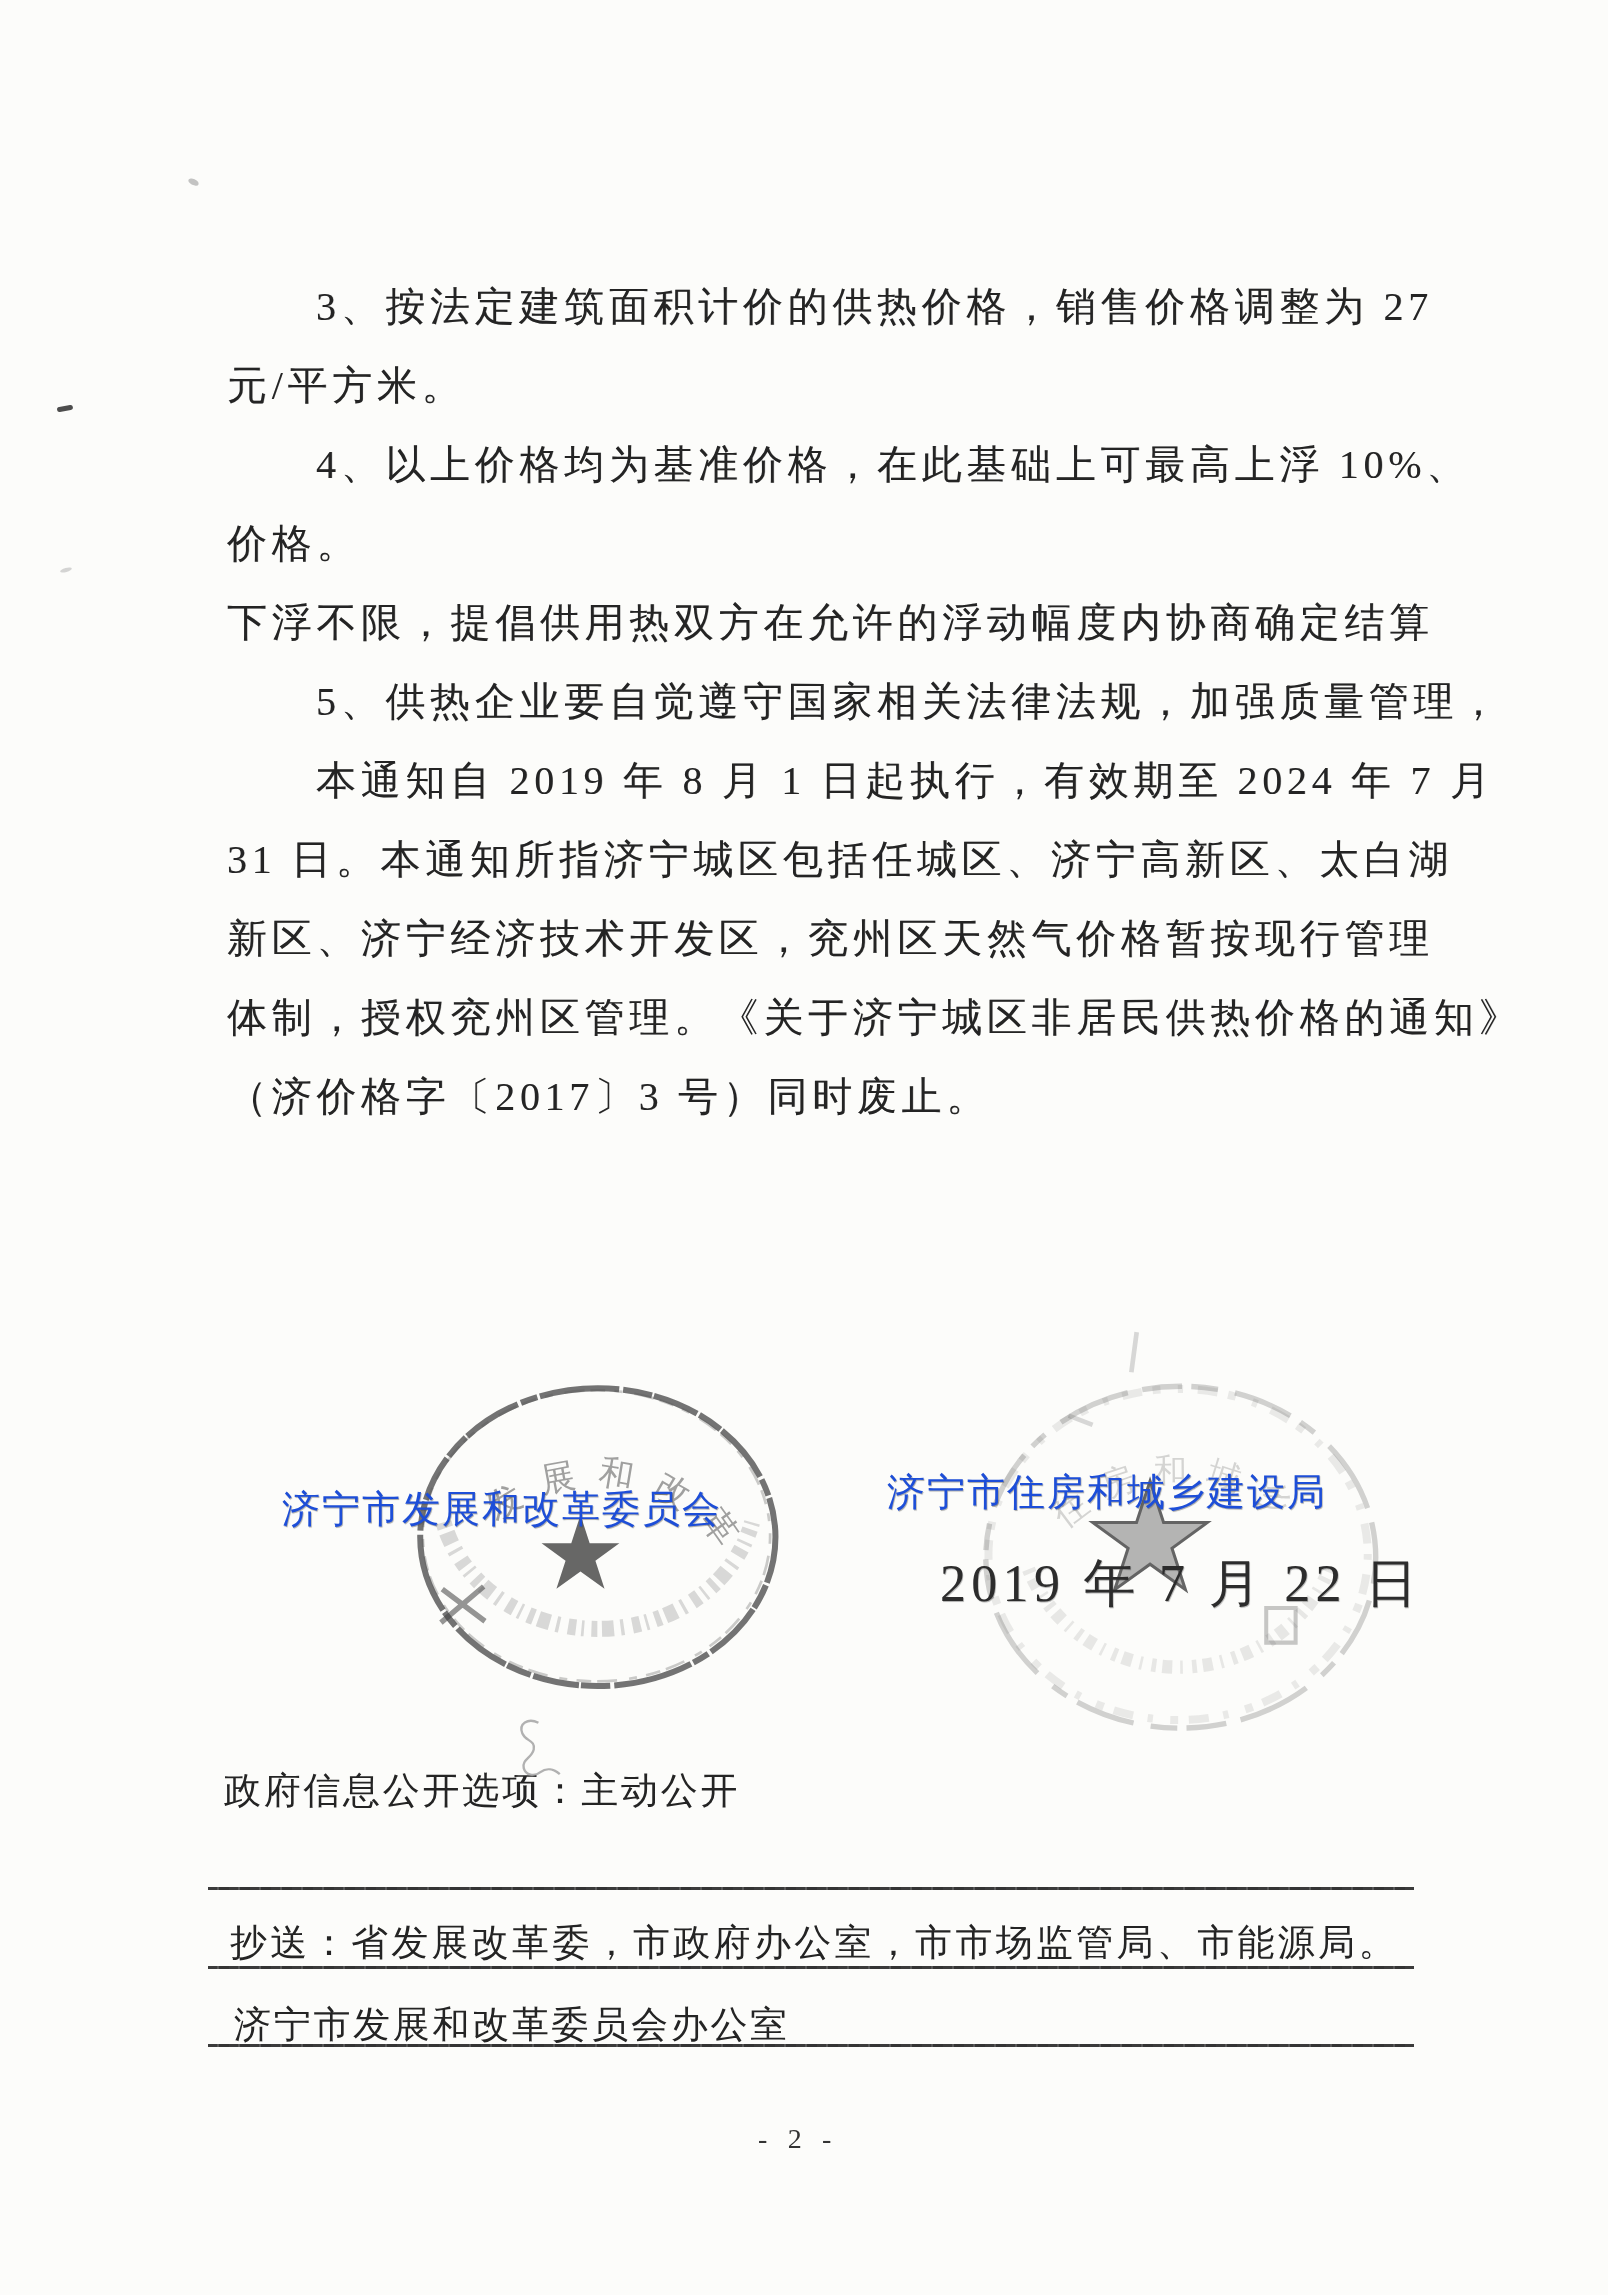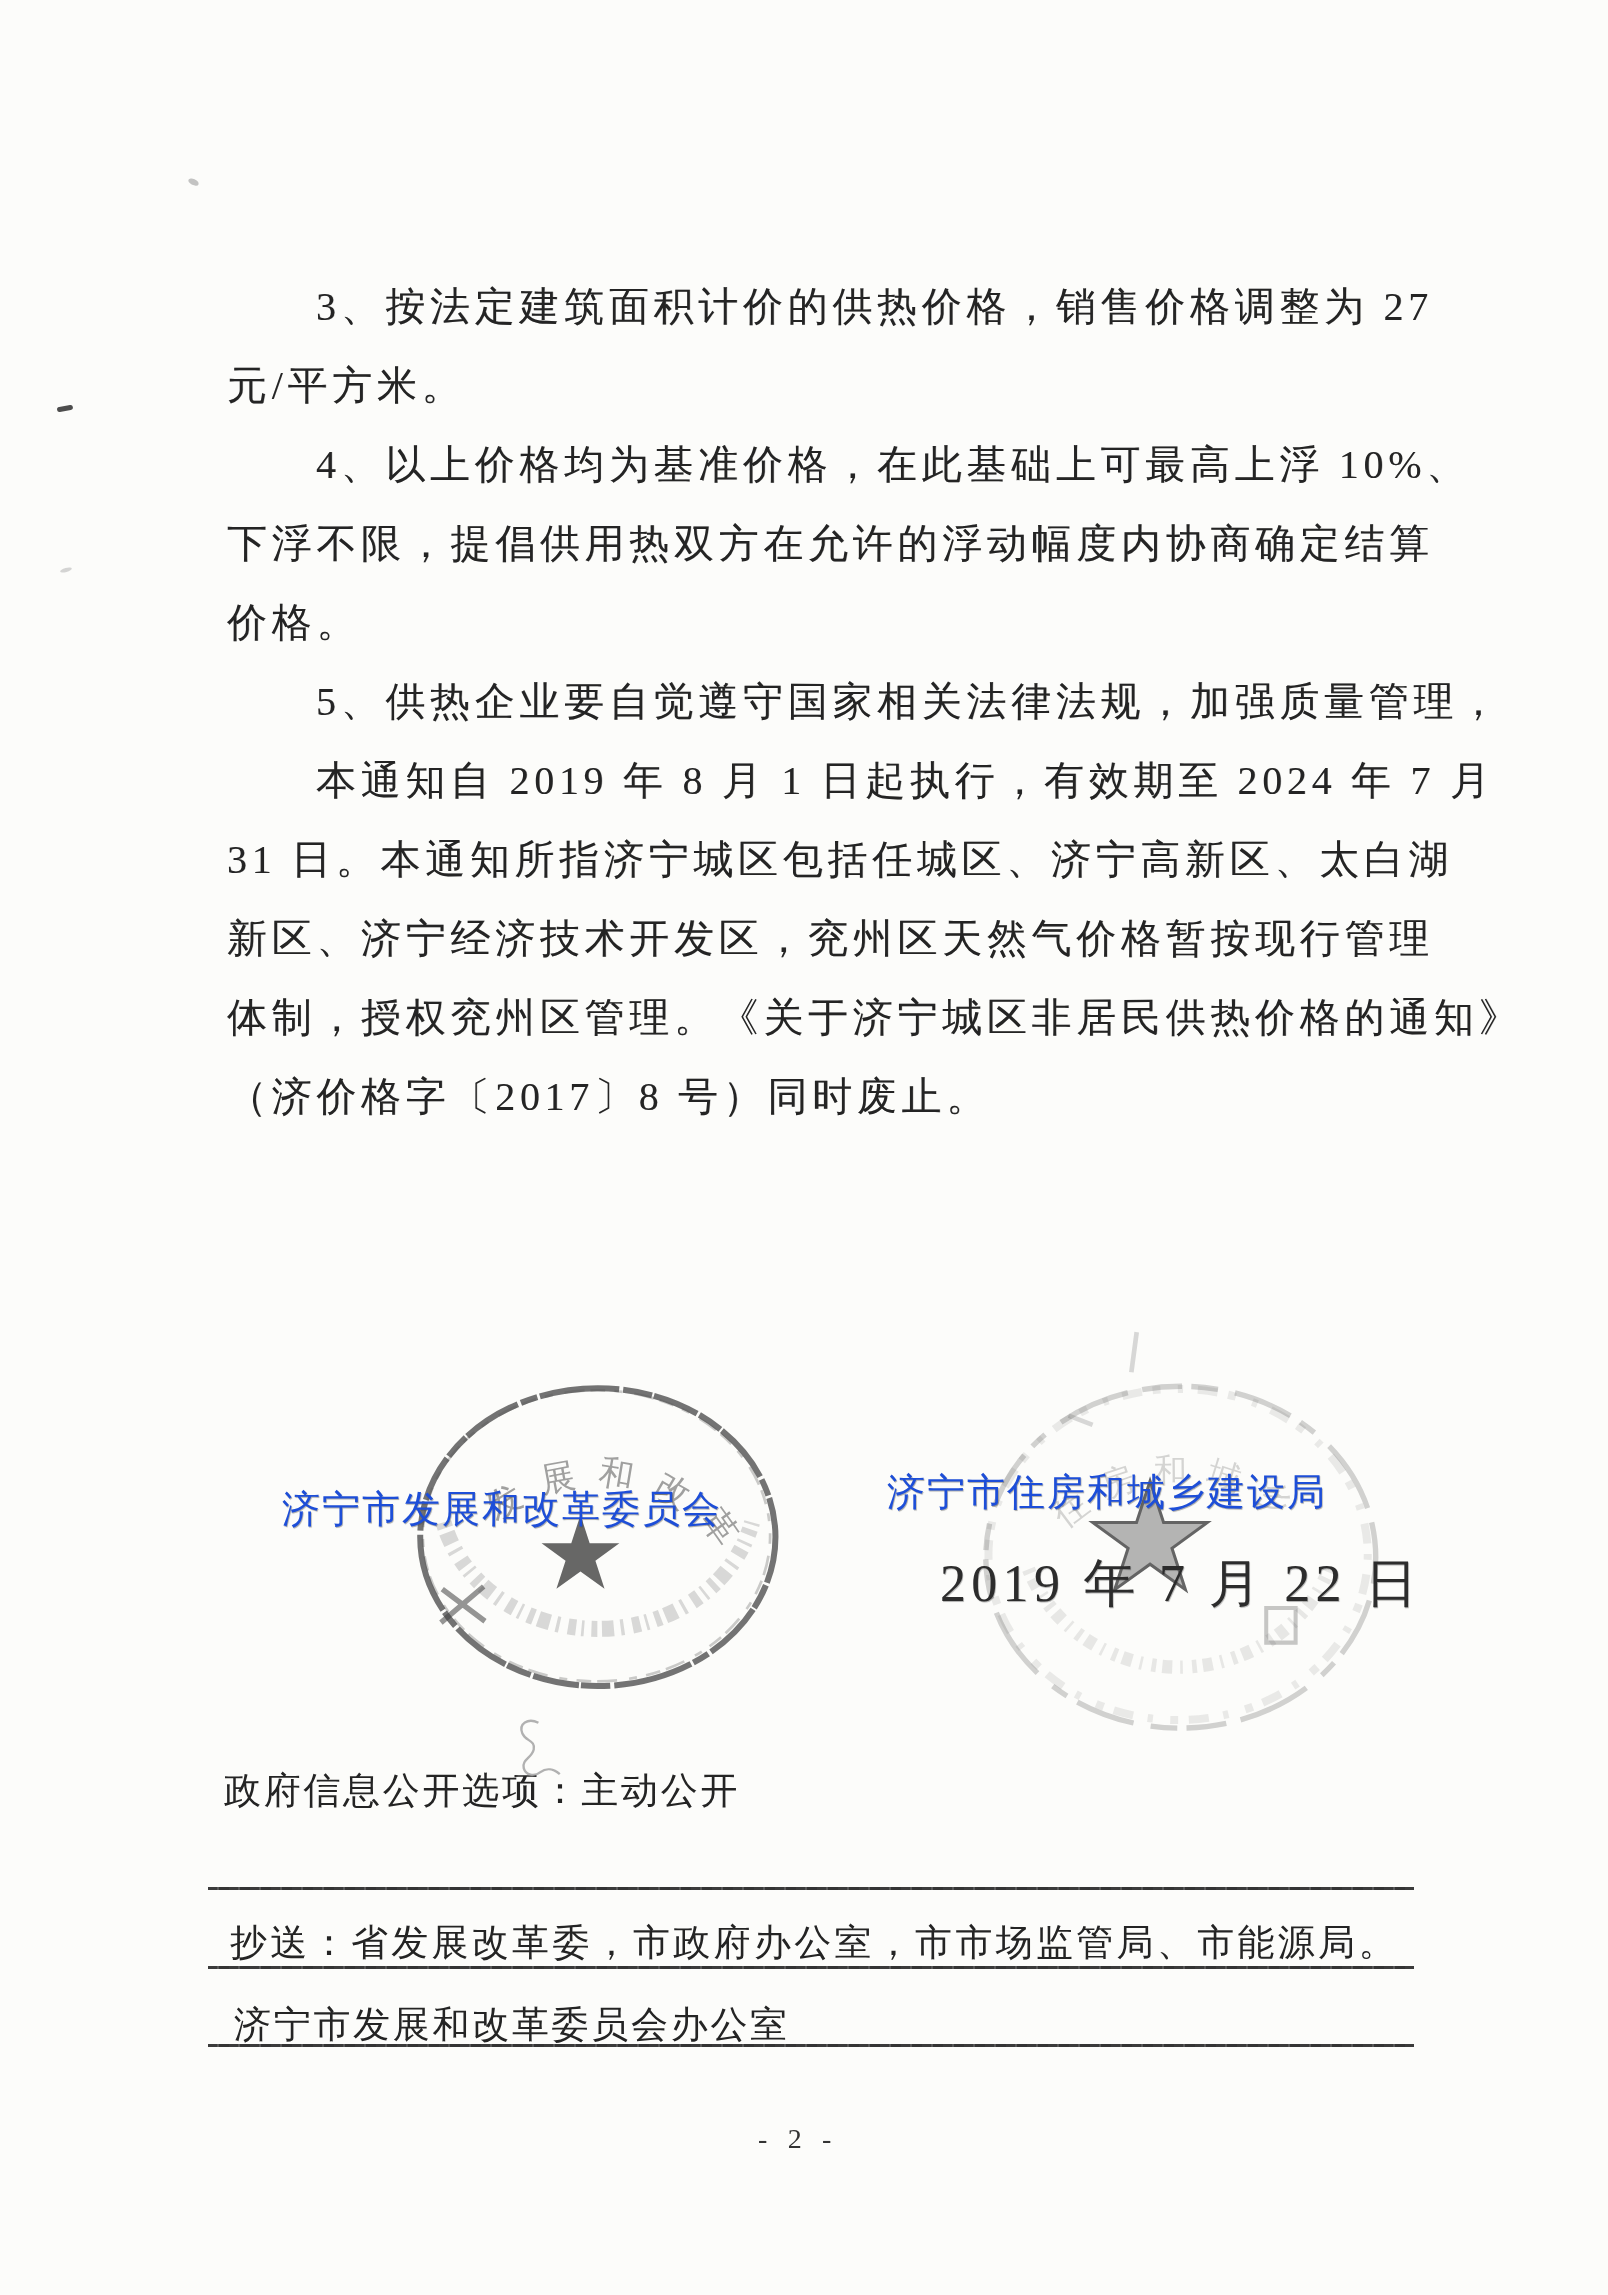--- a/index.html
+++ b/index.html
@@ -65,28 +65,28 @@
 <div class="page">
 
   <div class="speck" id="speck-1"></div>
   <div class="speck" id="speck-2"></div>
   <div class="speck" id="speck-3"></div>
 
   <main class="body-lines">
     <div class="line indent">3、按法定建筑面积计价的供热价格，销售价格调整为 27</div>
     <div class="line">元/平方米。</div>
     <div class="line indent">4、以上价格均为基准价格，在此基础上可最高上浮 10%、</div>
+    <div class="line">价格。</div>
     <div class="line">下浮不限，提倡供用热双方在允许的浮动幅度内协商确定结算</div>
-    <div class="line">价格。</div>
     <div class="line indent">5、供热企业要自觉遵守国家相关法律法规，加强质量管理，</div>
     <div class="line indent">本通知自 2019 年 8 月 1 日起执行，有效期至 2024 年 7 月</div>
     <div class="line">31 日。本通知所指济宁城区包括任城区、济宁高新区、太白湖</div>
     <div class="line">新区、济宁经济技术开发区，兖州区天然气价格暂按现行管理</div>
     <div class="line">体制，授权兖州区管理。《关于济宁城区非居民供热价格的通知》</div>
-    <div class="line">（济价格字〔2017〕8 号）同时废止。</div>
+    <div class="line">（济价格字〔2017〕3 号）同时废止。</div>
   </main>
 
   <svg class="seal-layer" width="1609" height="2295" viewBox="0 0 2409 3437">
 
     <g>
       <ellipse cx="895" cy="2302" rx="266" ry="223" fill="none" stroke="#3e3e3e" stroke-width="9" opacity="0.72" stroke-dasharray="70 4 38 3 90 5 26 4 120 6 44 3"></ellipse>
       <ellipse cx="893" cy="2300" rx="260" ry="218" fill="none" stroke="#555" stroke-width="4" opacity="0.3" stroke-dasharray="12 18 30 9 22 14"></ellipse>
       <path id="lt-arc" d="M 700 2345 A 208 182 0 0 1 1092 2345" fill="none"></path>
       <text font-size="52" fill="#474747" opacity="0.5" letter-spacing="30">
         <textPath href="#lt-arc" startOffset="16%">发展和改革</textPath>

